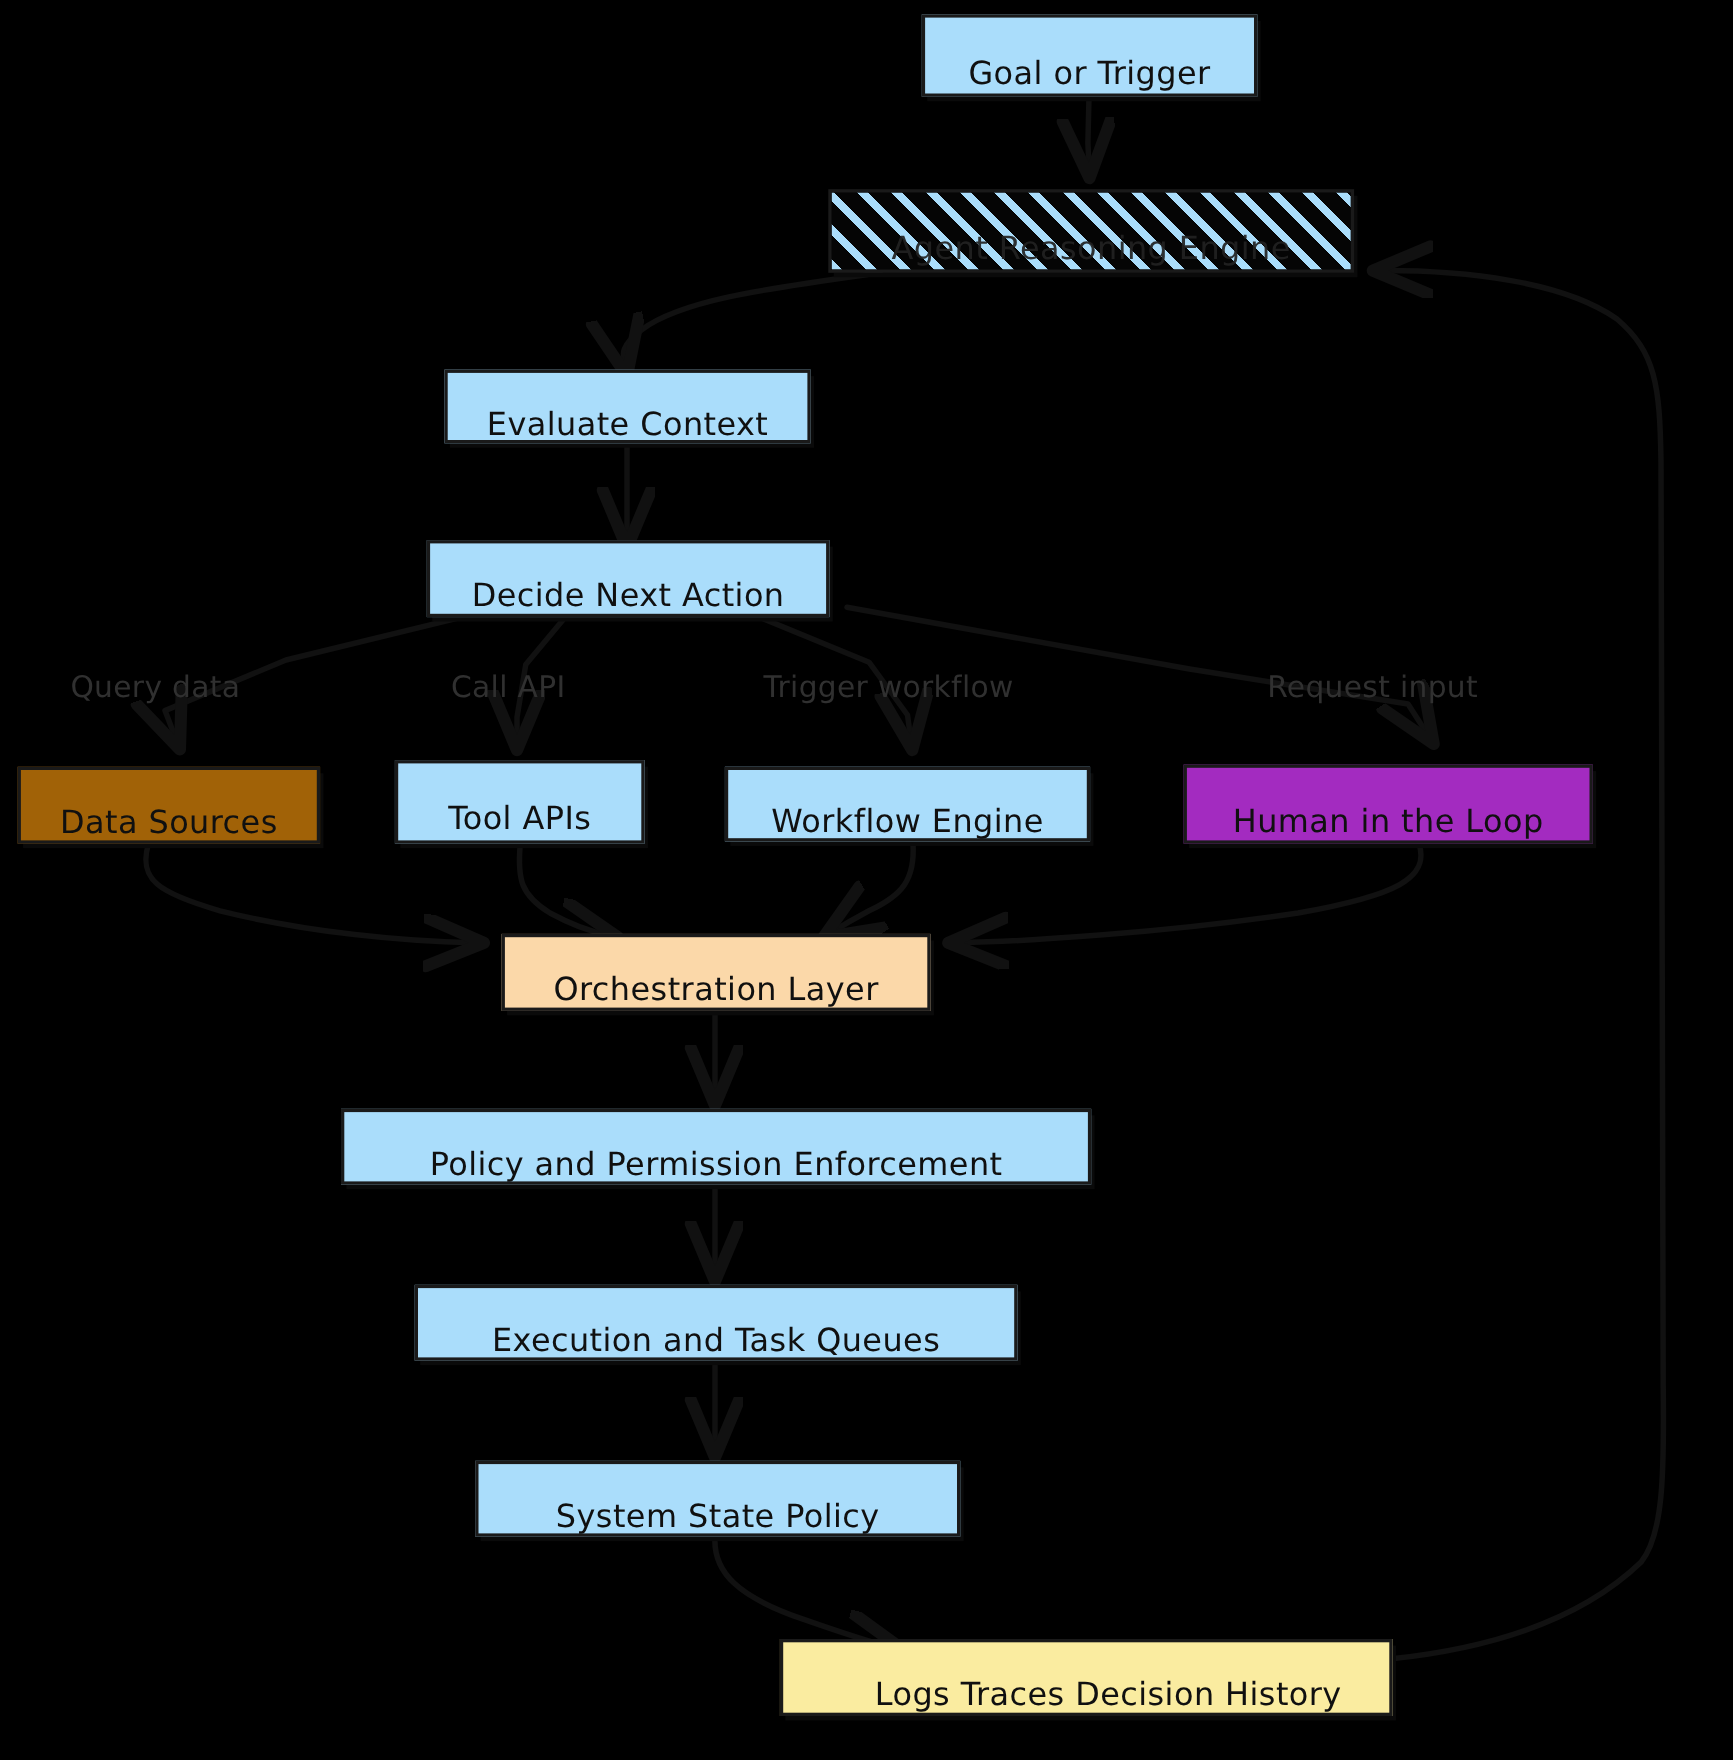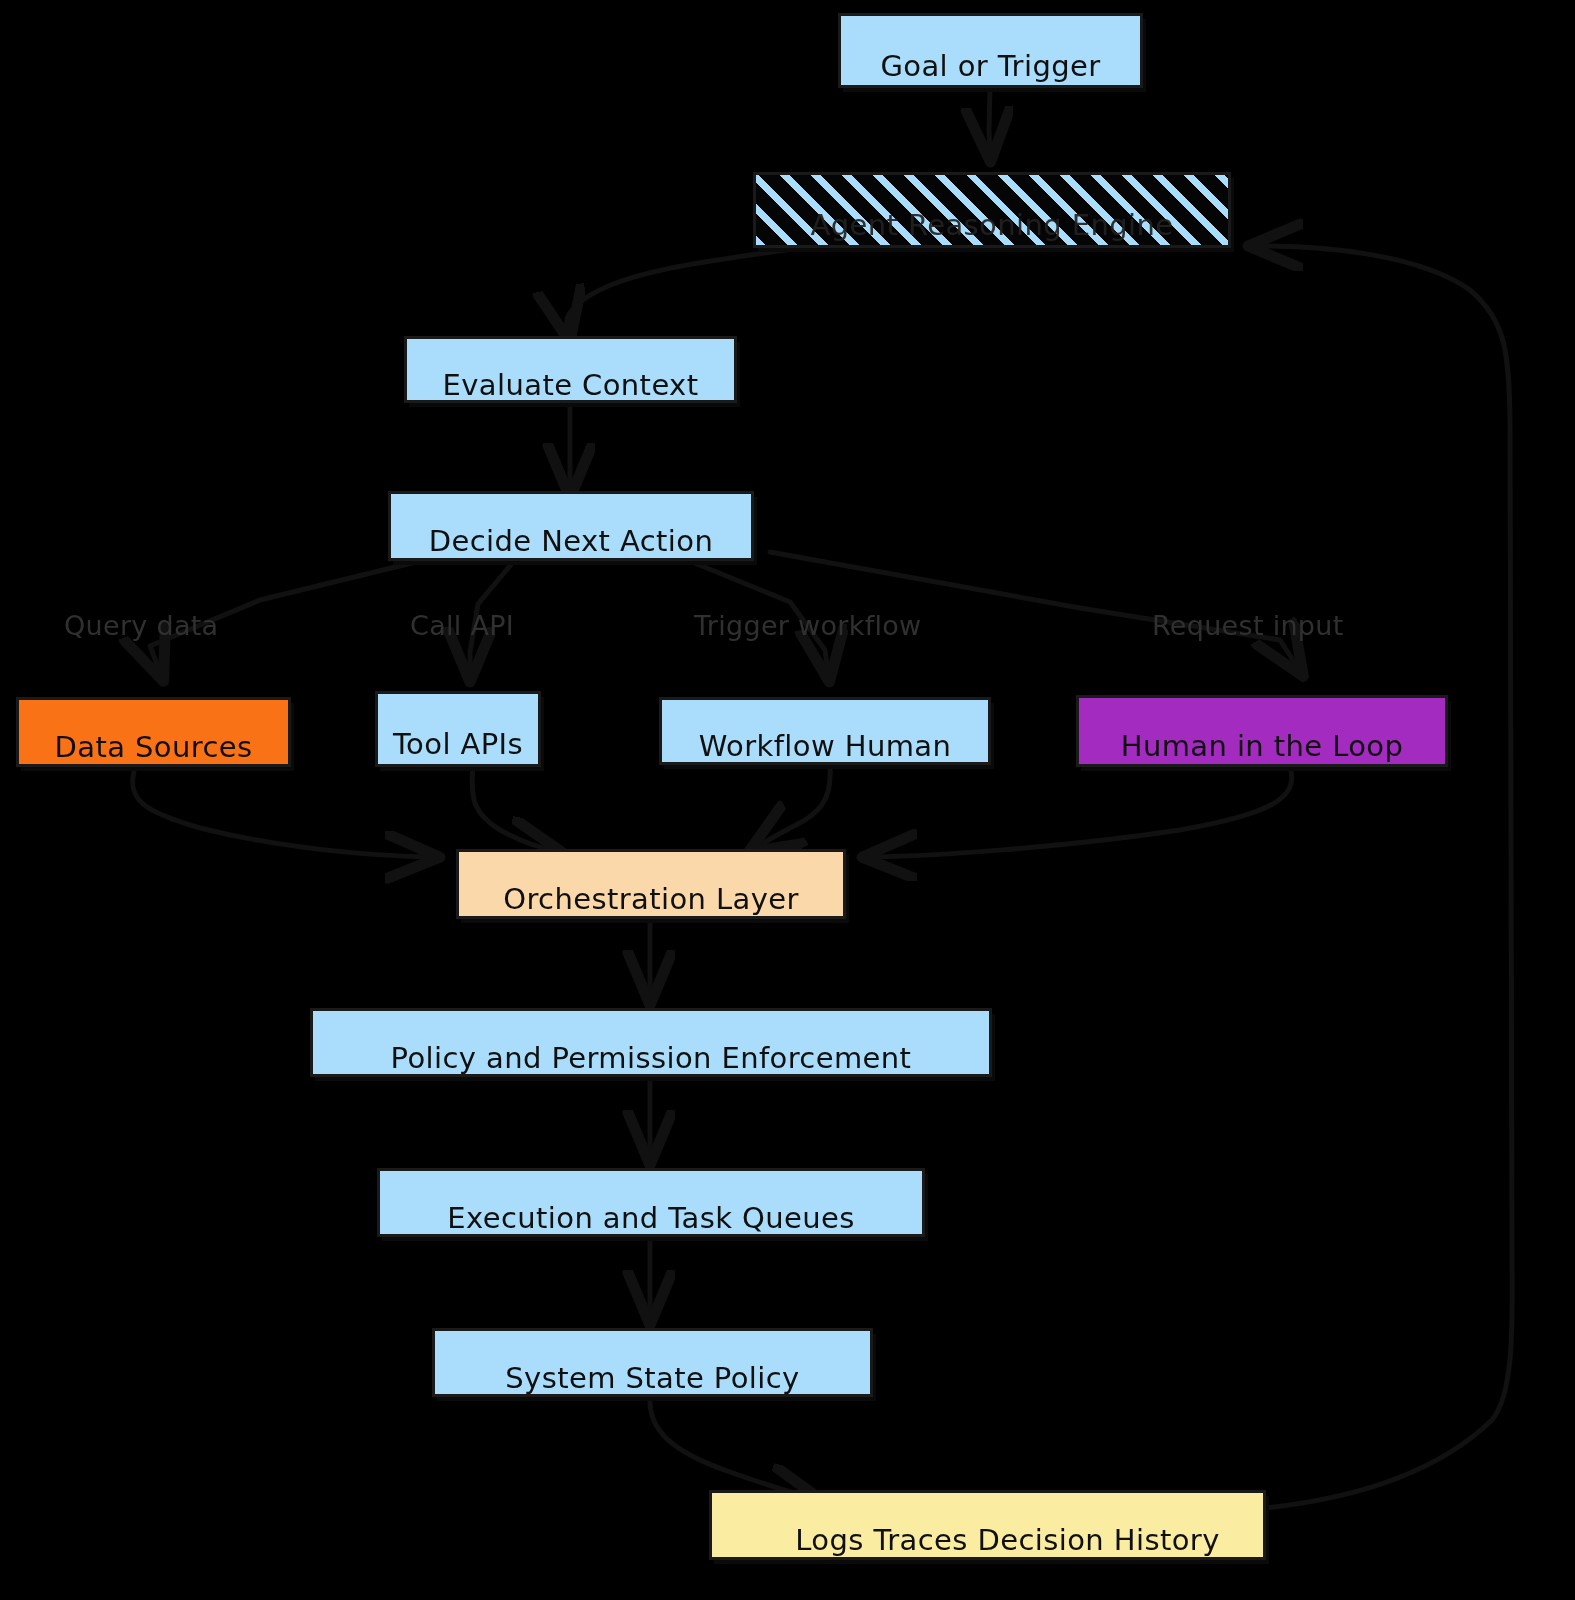--- a/index.html
+++ b/index.html
@@ -33,21 +33,21 @@
     box-shadow: 4px 5px 0 -1px rgba(10,10,10,1);
     color: #101010;
     font-family: "DejaVu Sans", sans-serif;
     font-size: 29px;
     letter-spacing: 0.4px;
     text-align: center;
     line-height: 1.1;
     white-space: nowrap;
   }
   .node.blue   { background: #AADDFB; }
-  .node.green  { background: #f97316; }
+  .node.green  { background: #a16207; }
   .node.purple { background: #A32BC0; }
   .node.orange { background: #FBD8A9; }
   .node.yellow { background: #FAECA0; padding-left: 40px; }
 
   .node.hatched {
     background:
       repeating-linear-gradient(45deg,
         #AADDFB 0px, #AADDFB 7px,
         #050505 7px, #050505 22px);
     border: 3px solid #1a1a1a;
@@ -130,26 +130,26 @@
   </div>
 
   <div class="node blue" style="left:388px; top:491px; width:366px; height:70px;">
     <span class="node-label">Decide Next Action</span>
   </div>
 
   <div class="node green" style="left:16px; top:697px; width:275px; height:70px;">
     <span class="node-label">Data Sources</span>
   </div>
 
-  <div class="node blue" style="left:375px; top:691px; width:166px; height:76px;">
+  <div class="node blue" style="left:359px; top:691px; width:227px; height:76px;">
     <span class="node-label">Tool APIs</span>
   </div>
 
   <div class="node blue" style="left:659px; top:697px; width:332px; height:68px;">
-    <span class="node-label">Workflow Human</span>
+    <span class="node-label">Workflow Engine</span>
   </div>
 
   <div class="node orange" style="left:456px; top:849px; width:390px; height:70px;">
     <span class="node-label">Orchestration Layer</span>
   </div>
 
   <div class="node purple" style="left:1076px; top:695px; width:372px; height:72px;">
     <span class="node-label">Human in the Loop</span>
   </div>
 

